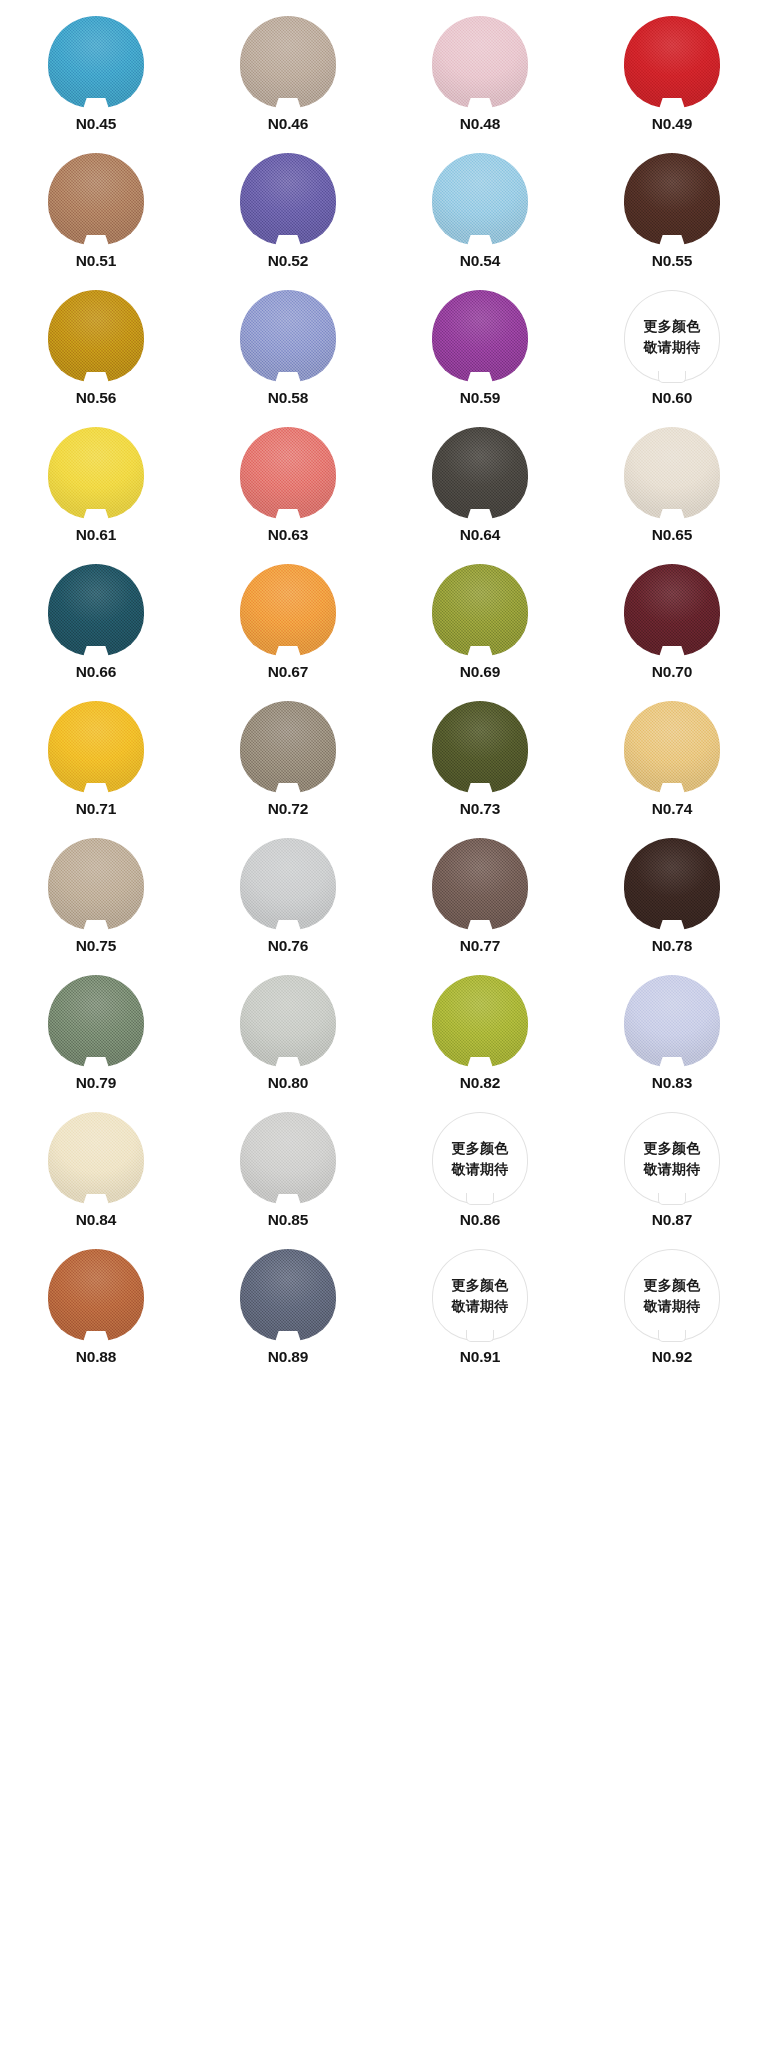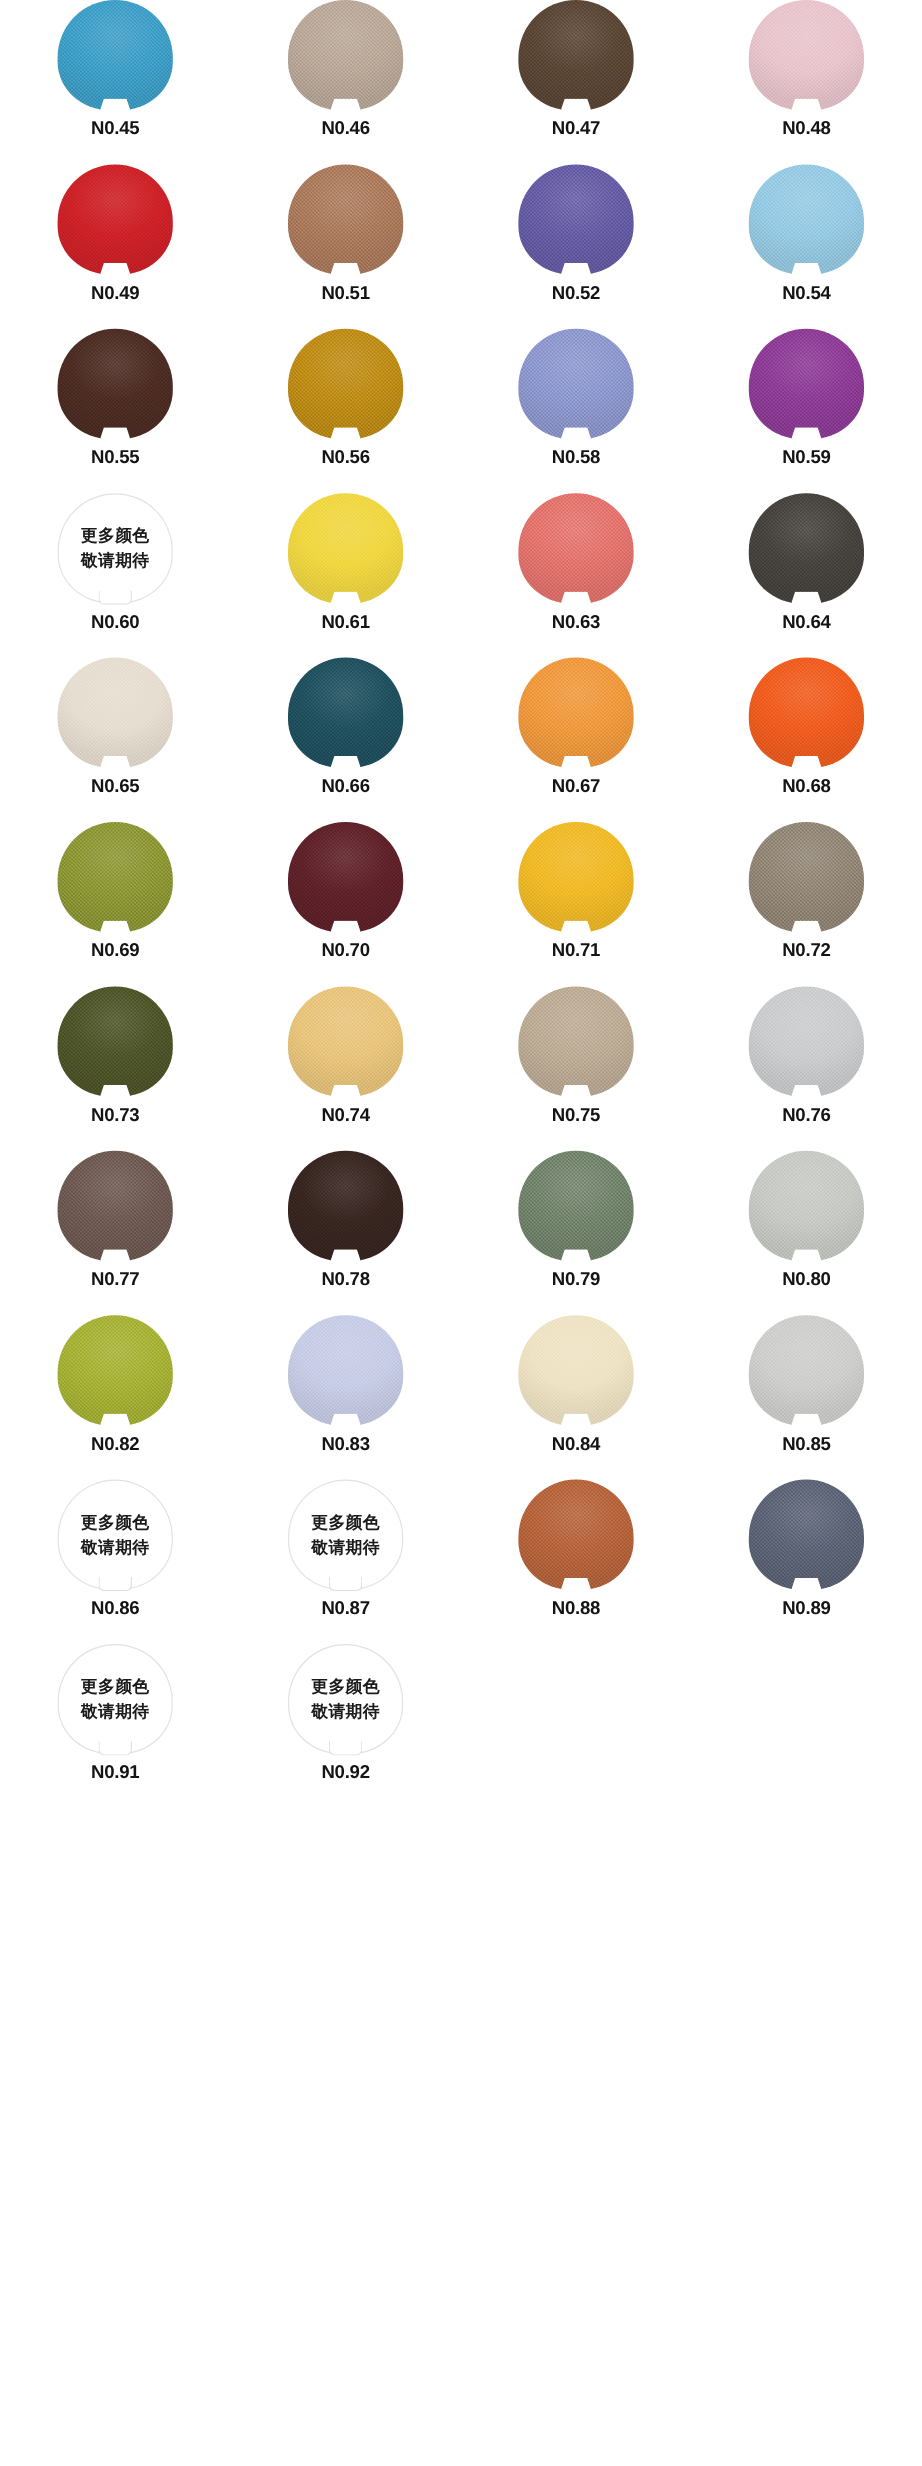--- a/index.html
+++ b/index.html
@@ -10,20 +10,21 @@
     font-family: "Liberation Sans", "DejaVu Sans", sans-serif;
     overflow: hidden;
   }
   #swatch-grid {
     width: 686px;
     height: 2055px;
     display: grid;
     grid-template-columns: repeat(4, 192px);
     grid-template-rows: repeat(12, 137px);
     align-content: start;
+    padding-top: 16px;
   }
   .swatch-cell {
     position: relative;
     display: flex;
     flex-direction: column;
     align-items: center;
     justify-content: flex-start;
   }
   .chip-wrap {
     position: relative;
@@ -142,27 +143,20 @@
     </div>
     <div class="swatch-cell">
       <div class="chip-wrap">
         <div class="chip-body" style="background: rgb(184, 166, 150);"></div>
         <div class="notch"></div>
       </div>
       <div class="chip-label">N0.46</div>
     </div>
     <div class="swatch-cell">
       <div class="chip-wrap">
-        <div class="chip-body" style="background: rgb(88, 68, 52);"></div>
-        <div class="notch"></div>
-      </div>
-      <div class="chip-label">N0.47</div>
-    </div>
-    <div class="swatch-cell">
-      <div class="chip-wrap">
         <div class="chip-body" style="background: rgb(232, 195, 203);"></div>
         <div class="notch"></div>
       </div>
       <div class="chip-label">N0.48</div>
     </div>
     <div class="swatch-cell">
       <div class="chip-wrap">
         <div class="chip-body" style="background: rgb(204, 32, 38);"></div>
         <div class="notch"></div>
       </div>
@@ -265,27 +259,20 @@
     </div>
     <div class="swatch-cell">
       <div class="chip-wrap">
         <div class="chip-body" style="background: rgb(240, 150, 60);"></div>
         <div class="notch"></div>
       </div>
       <div class="chip-label">N0.67</div>
     </div>
     <div class="swatch-cell">
       <div class="chip-wrap">
-        <div class="chip-body" style="background: rgb(240, 90, 30);"></div>
-        <div class="notch"></div>
-      </div>
-      <div class="chip-label">N0.68</div>
-    </div>
-    <div class="swatch-cell">
-      <div class="chip-wrap">
         <div class="chip-body" style="background: rgb(138, 148, 52);"></div>
         <div class="notch"></div>
       </div>
       <div class="chip-label">N0.69</div>
     </div>
     <div class="swatch-cell">
       <div class="chip-wrap">
         <div class="chip-body" style="background: rgb(92, 32, 40);"></div>
         <div class="notch"></div>
       </div>

